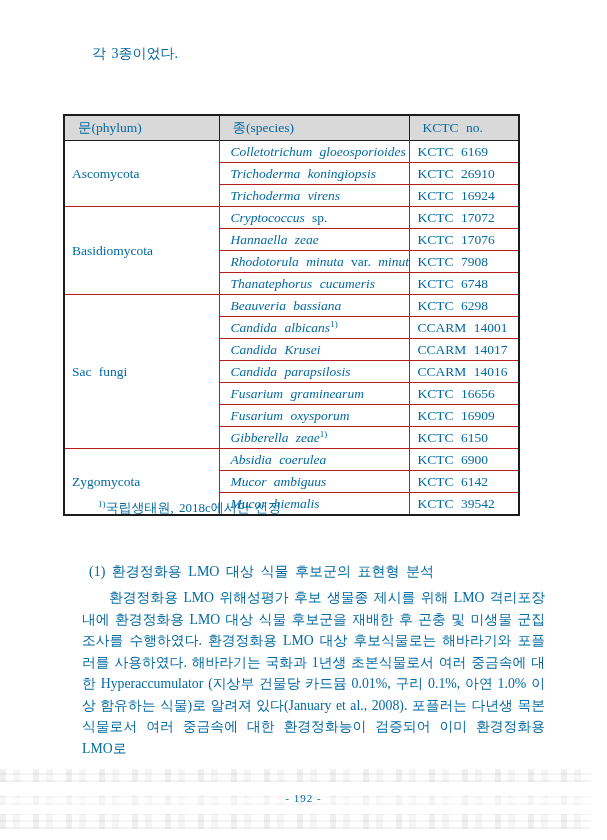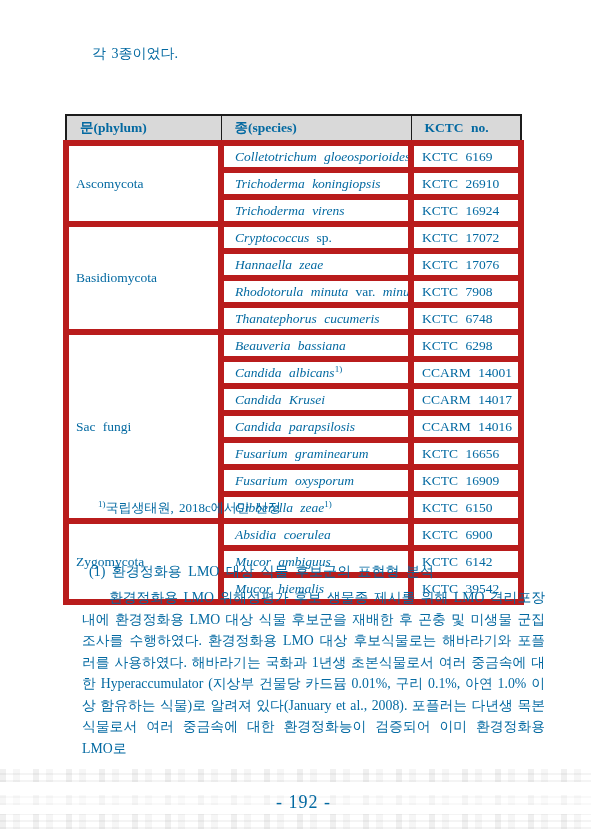--- a/index.html
+++ b/index.html
@@ -33,29 +33,29 @@
     table-layout: fixed;
     border: 2px solid #1c1c1c;
     font-size: 13.5px;
   }
   table.species col.c1 { width: 155px; }
   table.species col.c2 { width: 190px; }
   table.species col.c3 { width: 110px; }
   table.species th {
     height: 24px;
     background: #d9d9d9;
-    font-weight: bold;
+    font-weight: normal;
     text-align: left;
     border: 1px solid #1c1c1c;
     padding: 0 0 0 13px;
     word-spacing: 4px;
   }
   table.species td {
     height: 21px;
-    border: 6px solid #b91c1c;
+    border: 1px solid #b91c1c;
     padding: 0 0 0 11px;
     word-spacing: 4px;
     vertical-align: middle;
     overflow: hidden;
     white-space: nowrap;
   }
   table.species td.phylum { padding-left: 7px; }
   table.species td.kctc { padding-left: 8px; }
   table.species td.species i { font-style: italic; }
   sup.fn {
@@ -97,21 +97,21 @@
     text-align-last: justify;
     text-indent: 27px;
     word-spacing: 1px;
     margin: 0;
   }
   .page-number {
     position: absolute;
     left: 0; top: 792px;
     width: 607px;
     text-align: center;
-    font-size: 18px;
+    font-size: 11px;
     letter-spacing: 1px;
   }
   .noise {
     position: absolute;
     left: 0;
     width: 607px;
     pointer-events: none;
     background:
       repeating-linear-gradient(0deg, rgba(0,0,0,0.045) 0 2px, transparent 2px 7px),
       repeating-linear-gradient(90deg, rgba(0,0,0,0.06) 0 6px, transparent 6px 13px, rgba(0,0,0,0.035) 13px 20px, transparent 20px 33px);

